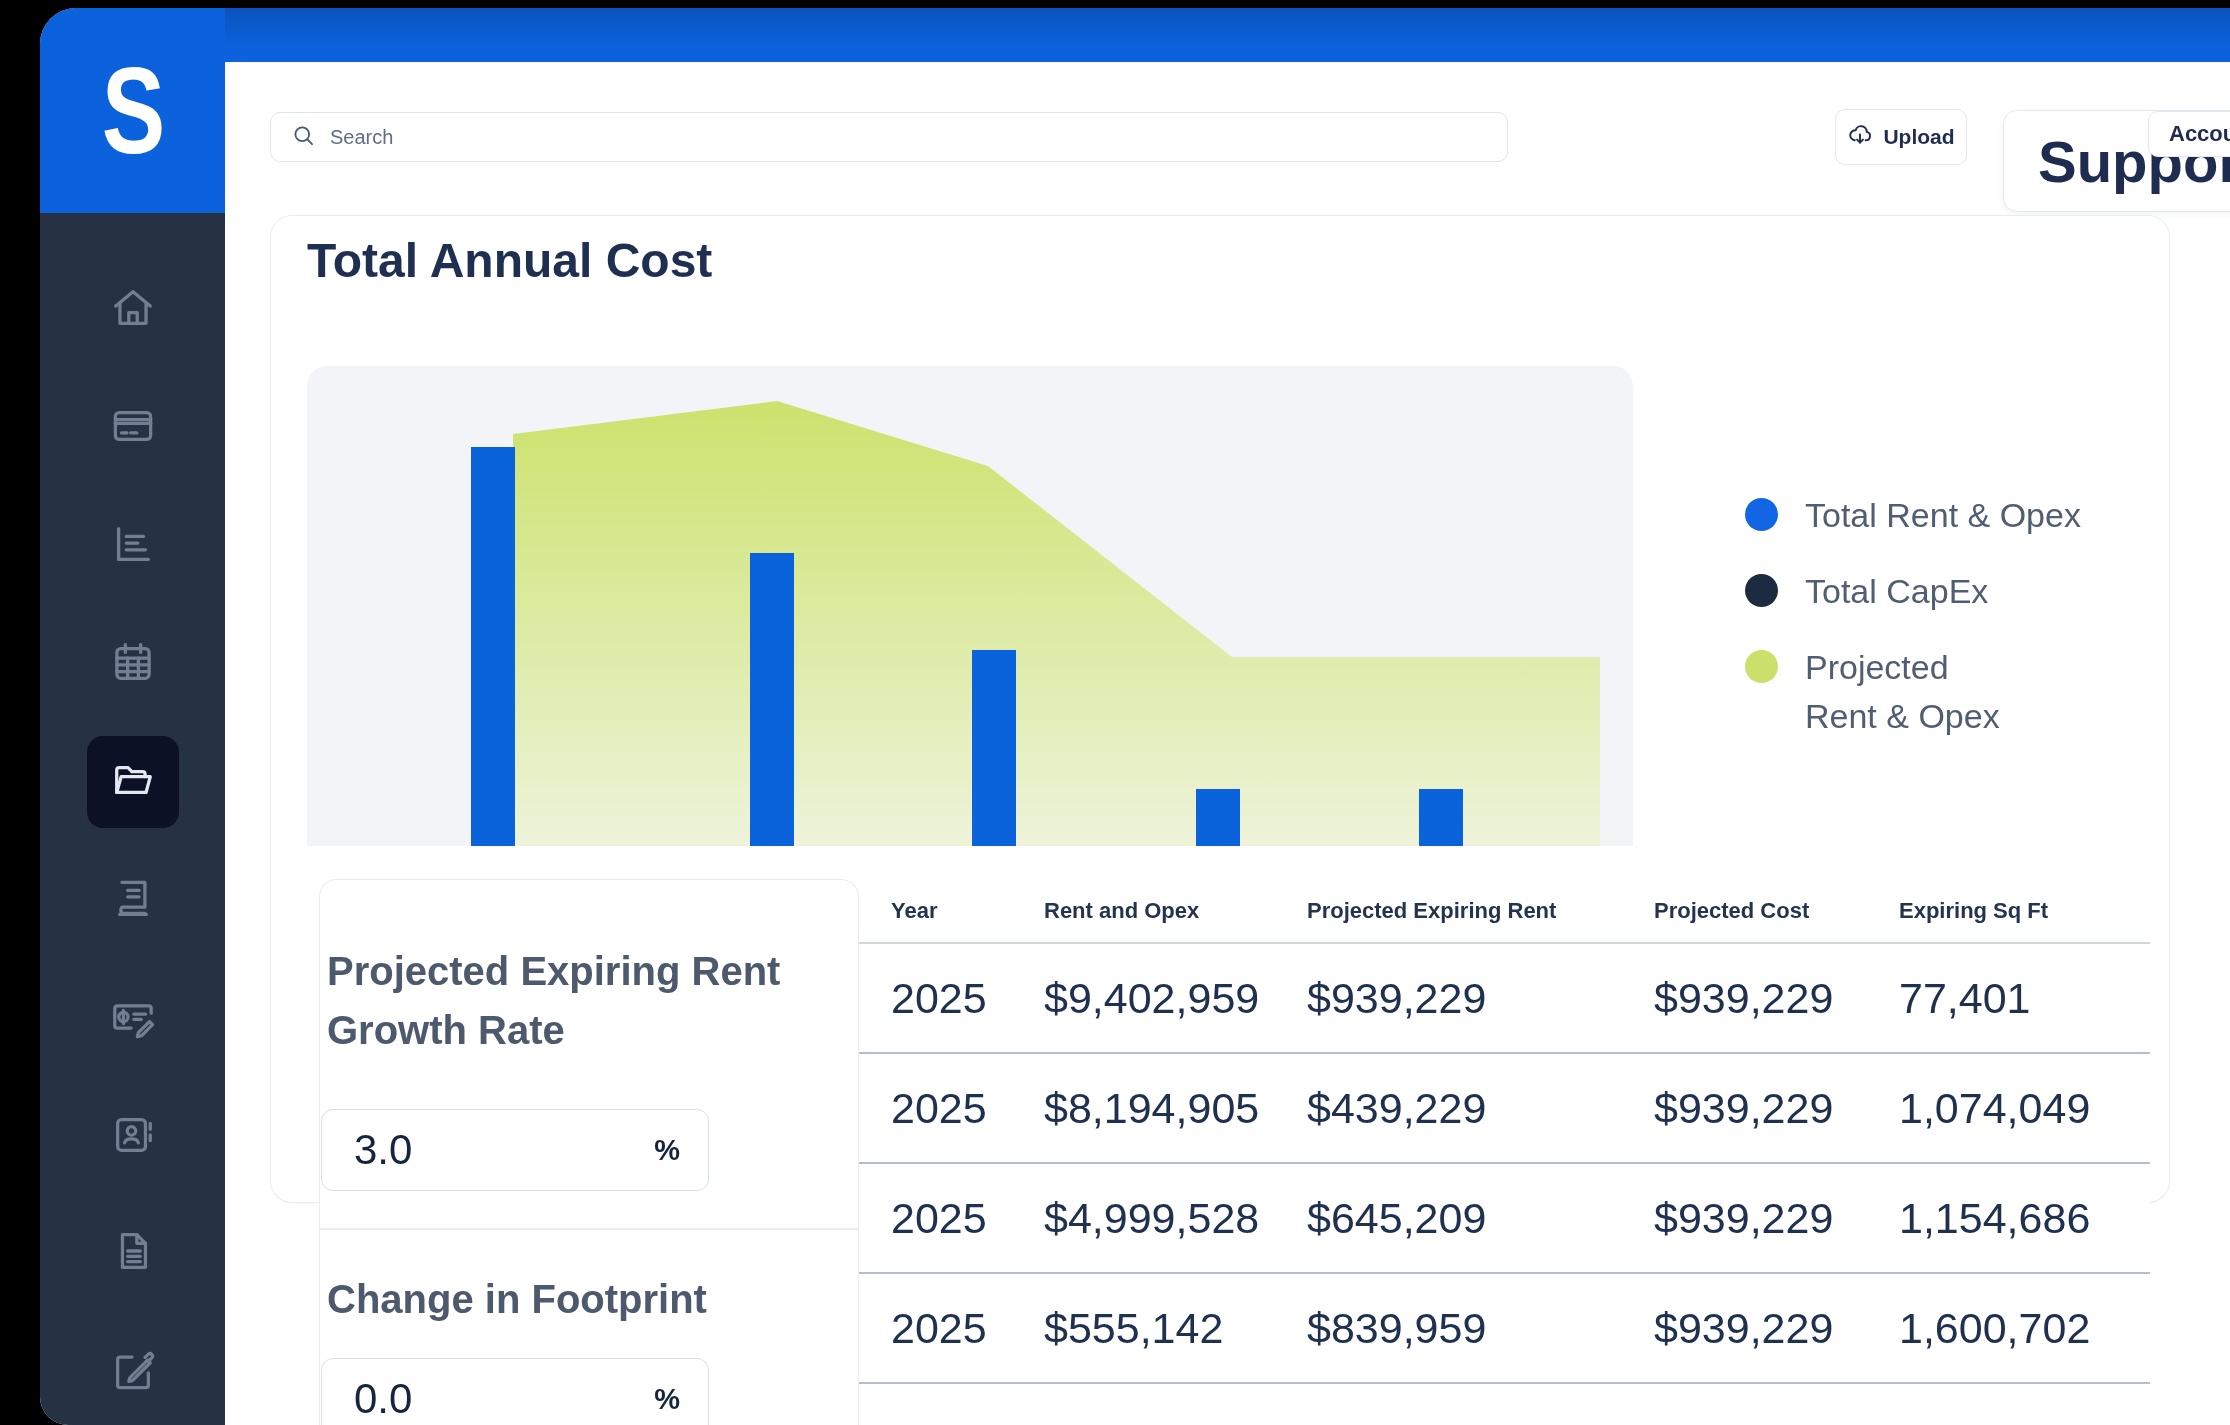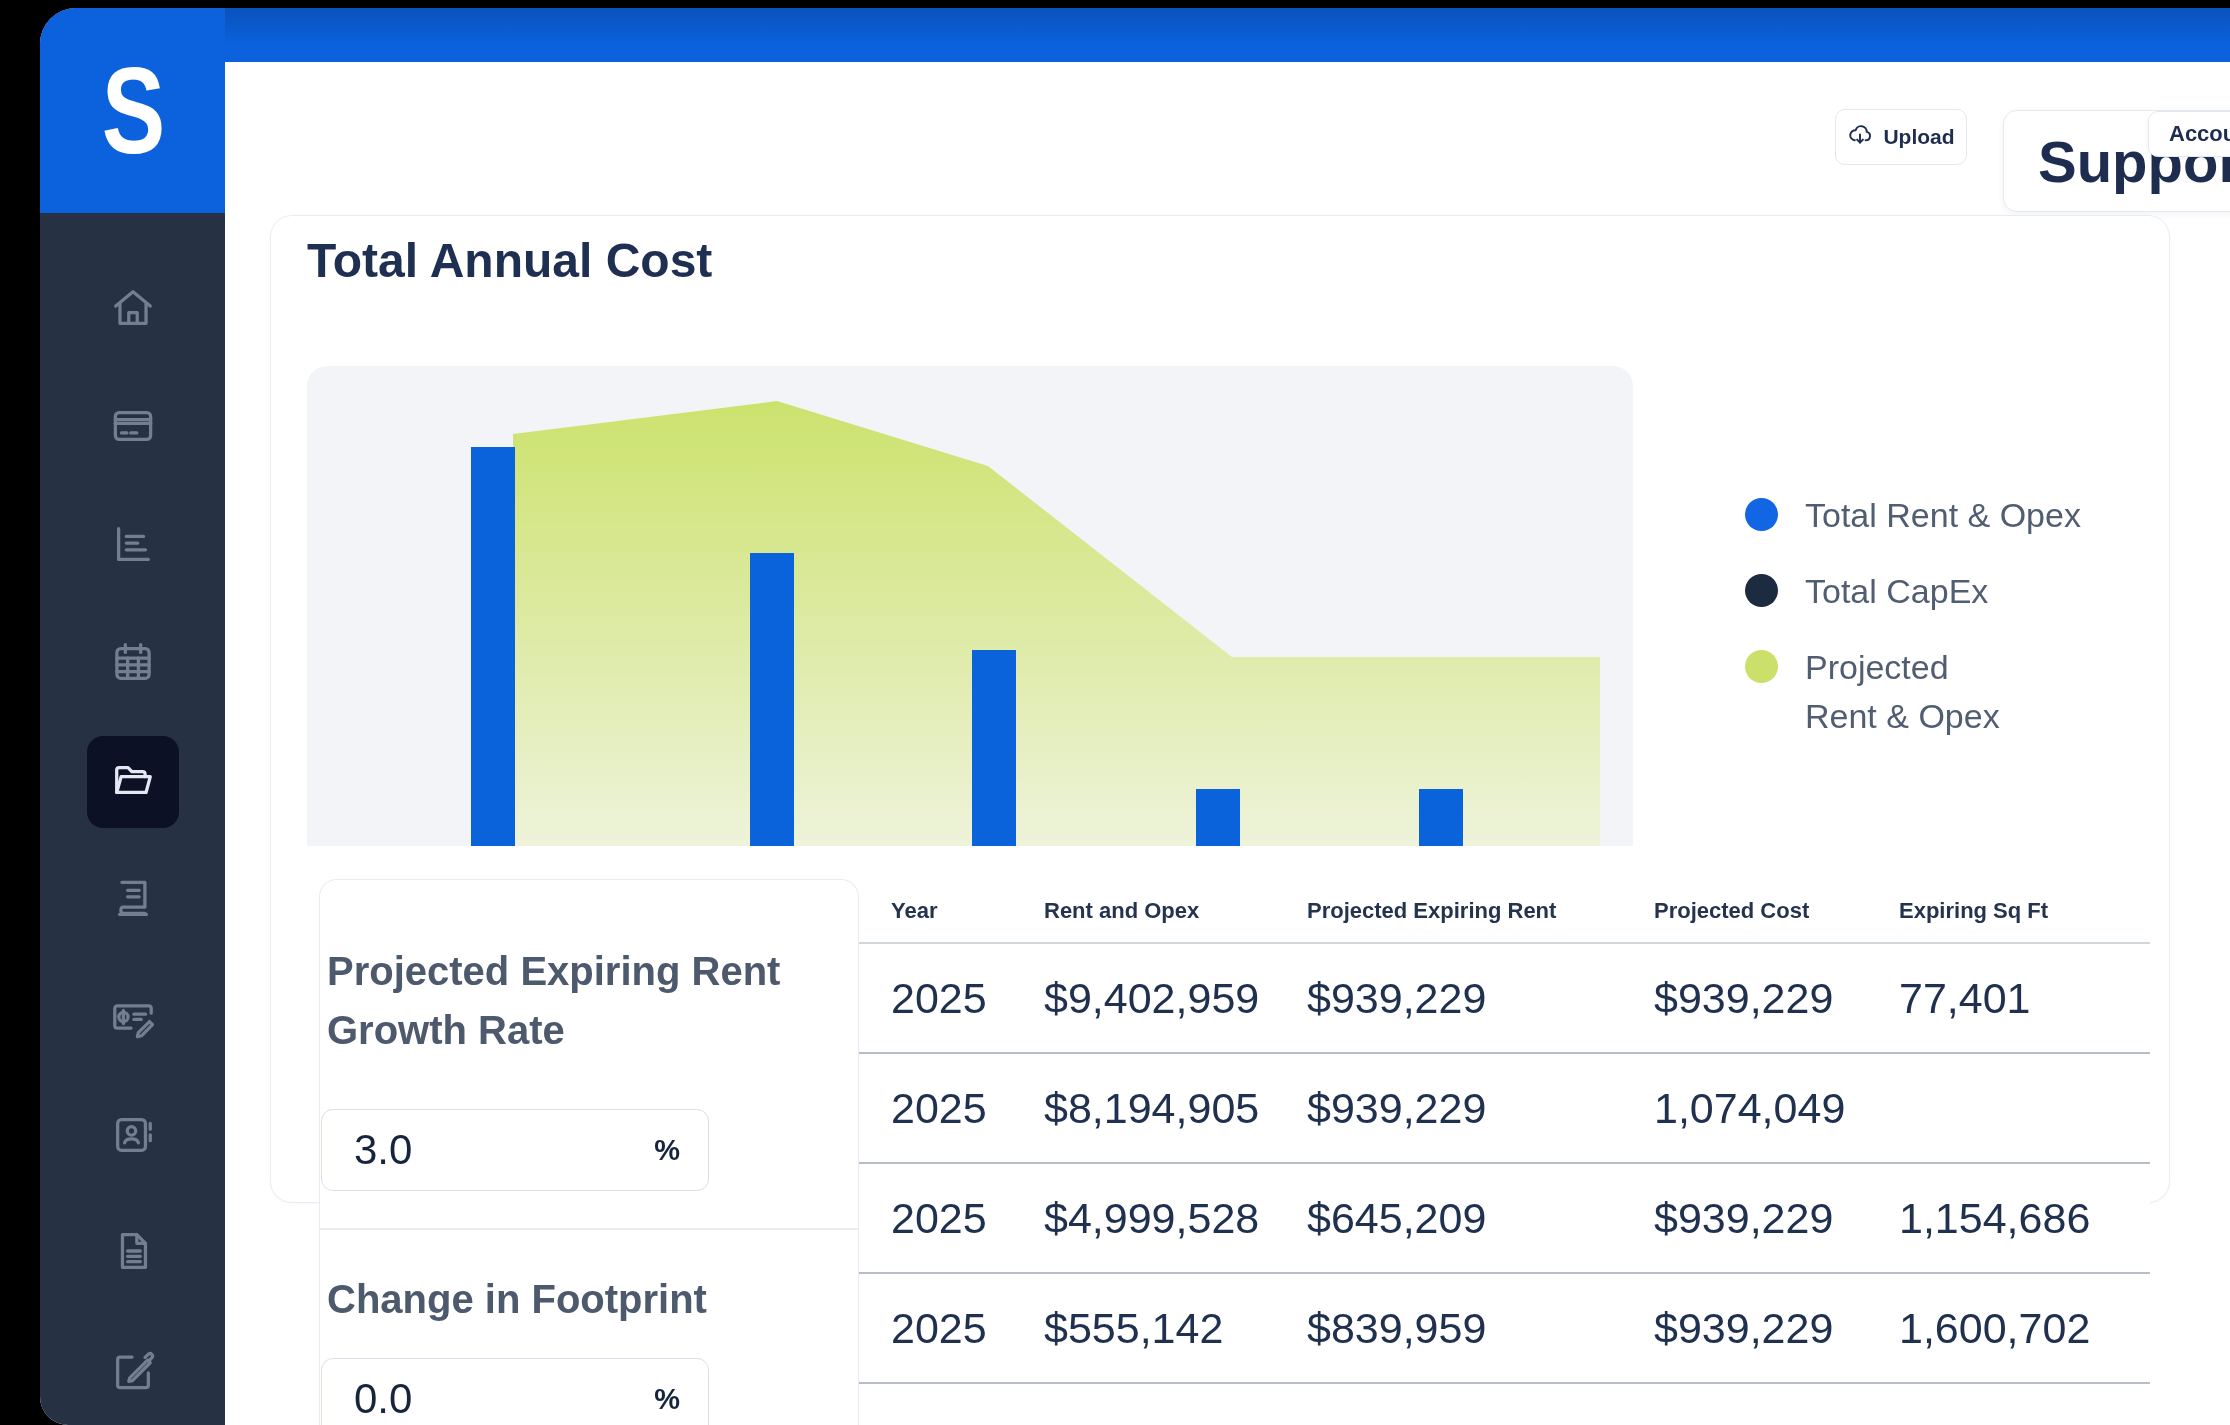--- a/index.html
+++ b/index.html
@@ -157,20 +157,27 @@
       </div>
       <div class="nav" style="top:1114px">
         <span><svg viewBox="0 0 24 24" fill="none" stroke="currentColor" stroke-width="1.7" stroke-linecap="round" stroke-linejoin="round" width="46" height="46">
               <path d="M20 13 V19.4 C20 20.2 19.5 20.7 18.7 20.7 H5.3 C4.5 20.7 4 20.2 4 19.4 V6 C4 5.2 4.5 4.7 5.3 4.7 H11.5"></path>
               <path d="M10.3 15.6 L19.6 6.3 L21 7.7 L11.7 17 L9.8 17.4 Z"></path>
               <path d="M18.3 4.9 L20.1 3.2 C20.6 2.8 21.3 2.8 21.8 3.3 C22.3 3.8 22.3 4.5 21.9 5 L20.9 6.1"></path>
             </svg></span>
       </div>
     </div>
 
+    <div class="searchbox">
+      <span><svg viewBox="0 0 24 24" fill="none" stroke="currentColor" stroke-width="1.8" stroke-linecap="round" width="25" height="25">
+            <circle cx="10.8" cy="10.8" r="6.6"></circle>
+            <path d="M15.7 15.7 L20.2 20.2"></path>
+          </svg></span>
+      <input type="text" placeholder="Search" style="">
+    </div>
 
     <div class="btn upload-btn">
       <span><svg viewBox="0 0 24 24" fill="none" stroke="currentColor" stroke-width="1.8" stroke-linecap="round" stroke-linejoin="round" width="26" height="26">
             <path d="M7.2 16.8 A4.6 4.6 0 1 1 8 7.6 A5.2 5.2 0 0 1 18.2 9.1 A3.9 3.9 0 0 1 17.2 16.8"></path>
             <path d="M12 11.5 V19"></path>
             <path d="M9.3 16.3 L12 19 L14.7 16.3"></path>
           </svg></span>
       <span>Upload</span>
     </div>
 
@@ -246,20 +253,21 @@
       <div class="trow tdata">
         <div class="cell">2025</div>
         <div class="cell">$9,402,959</div>
         <div class="cell">$939,229</div>
         <div class="cell">$939,229</div>
         <div class="cell">77,401</div>
       </div>
       <div class="trow tdata">
         <div class="cell">2025</div>
         <div class="cell">$8,194,905</div>
+        <div class="cell">$439,229</div>
         <div class="cell">$939,229</div>
         <div class="cell">1,074,049</div>
       </div>
       <div class="trow tdata">
         <div class="cell">2025</div>
         <div class="cell">$4,999,528</div>
         <div class="cell">$645,209</div>
         <div class="cell">$939,229</div>
         <div class="cell">1,154,686</div>
       </div>

